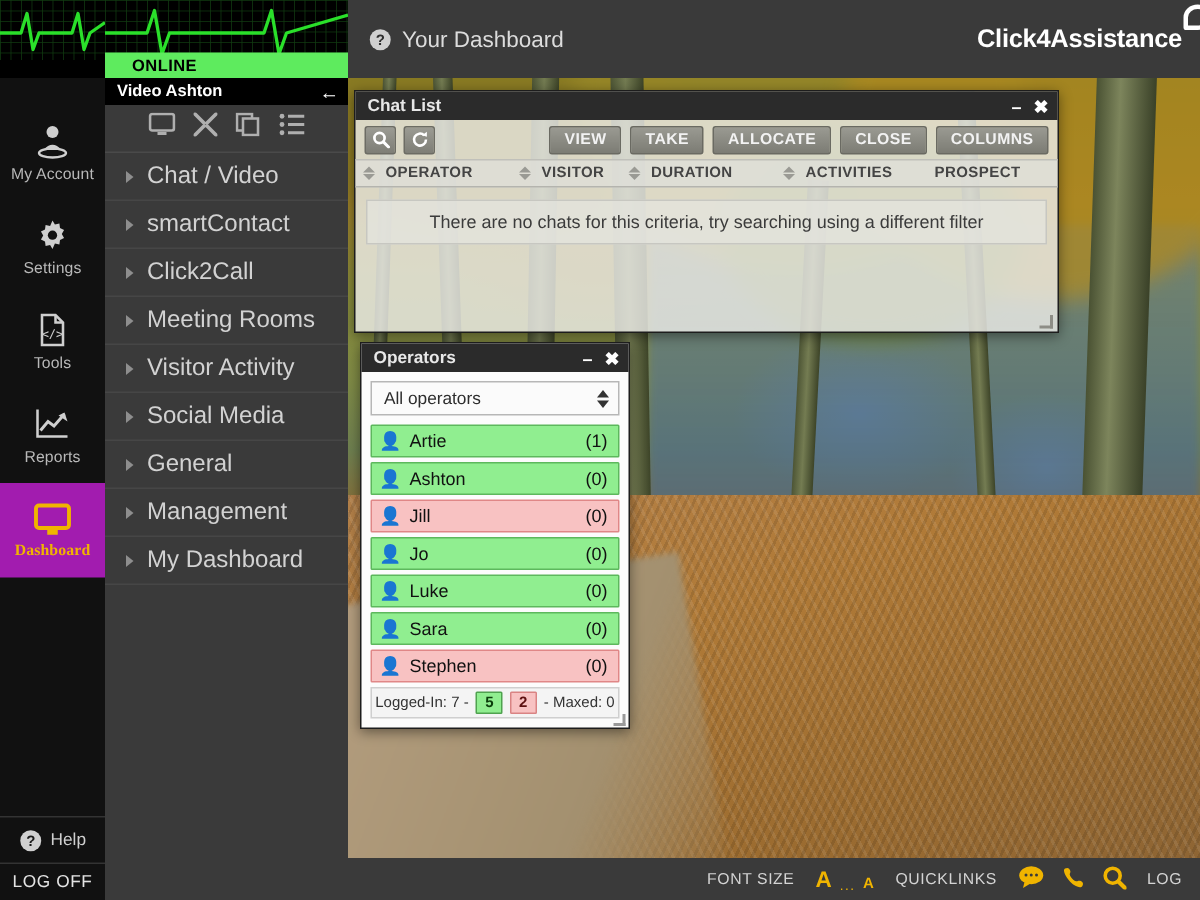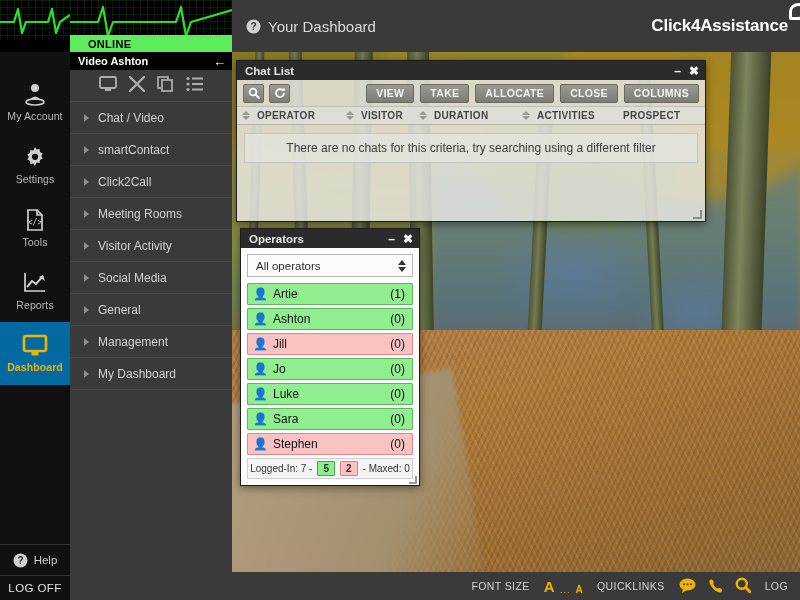--- a/index.html
+++ b/index.html
@@ -18,21 +18,21 @@
   }
   #ecg-strip{
     height:52px; width:70px; background:#000; position:relative; overflow:hidden;
   }
   .rail-items{ flex:1; padding-top:18px; }
   .rail-item{
     width:70px; height:63px; display:flex; flex-direction:column;
     align-items:center; justify-content:center; gap:3px; cursor:pointer;
   }
   .rail-item .ri-label{ font-size:10.5px; color:#b9b9b9; letter-spacing:.1px; }
-  .rail-item.active{ background:#0369a1; }
+  .rail-item.active{ background:#a21caf;font-family:Liberation Serif, serif; }
   .rail-item.active .ri-label{ color:#f0b400; font-weight:bold; }
   .rail-item.active svg{ stroke:#f0b400; fill:#f0b400; }
   .rail-spacer{ flex:1; }
   #rail-help{
     height:31px; border-top:1px solid #333; display:flex; align-items:center;
     justify-content:center; gap:6px; color:#cfcfcf; font-size:11.5px; cursor:pointer;
   }
   #rail-logoff{
     height:25px; border-top:1px solid #333; display:flex; align-items:center;
     justify-content:center; color:#e4e4e4; font-size:11.5px;
@@ -59,21 +59,21 @@
   }
   #hello-bar .back-arrow{ color:#fff; font-size:13px; cursor:pointer; line-height:1;}
   #menu-tools{
     height:32px; display:flex; align-items:center; justify-content:center;
     gap:12px; border-bottom:1px solid #4a4a4a;
   }
   .mtool{ cursor:pointer; opacity:.82; }
   .menu-item{
     height:32px; display:flex; align-items:center; gap:9px;
     padding-left:14px; border-bottom:1px solid #464646;
-    color:#d2d2d2; font-size:12px; cursor:pointer;
+    color:#d2d2d2; font-size:16px; cursor:pointer;
   }
   .menu-item .caret{
     width:0;height:0;border-left:5px solid #8e8e8e;
     border-top:4px solid transparent;border-bottom:4px solid transparent;
   }
 
   
   #bg-photo{
     position:absolute; left:232px; top:0; width:568px; height:600px;
     overflow:hidden; z-index:1;

